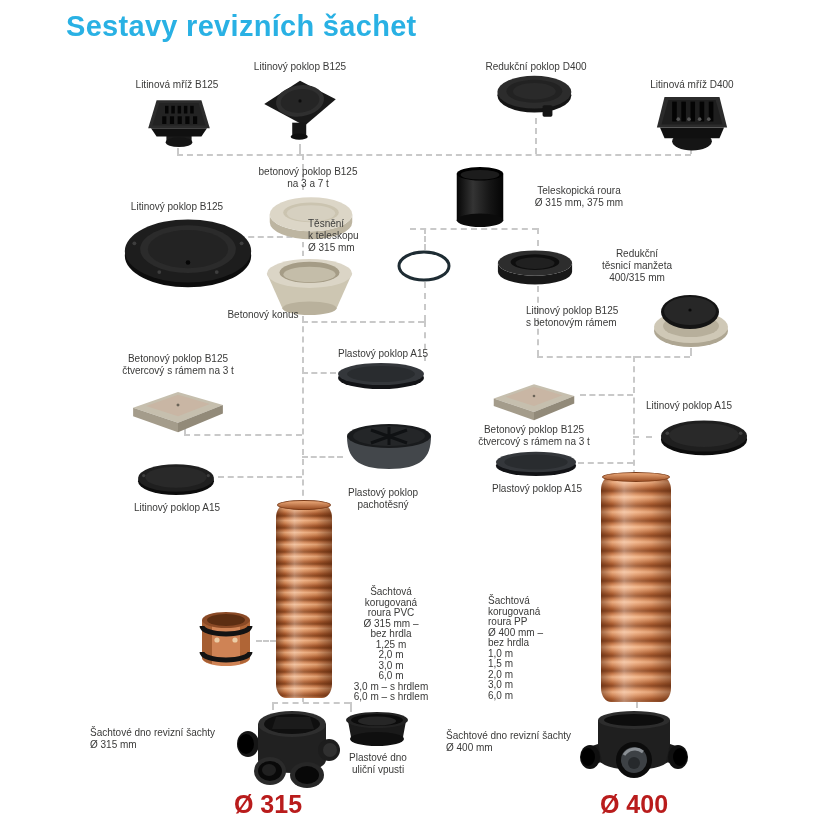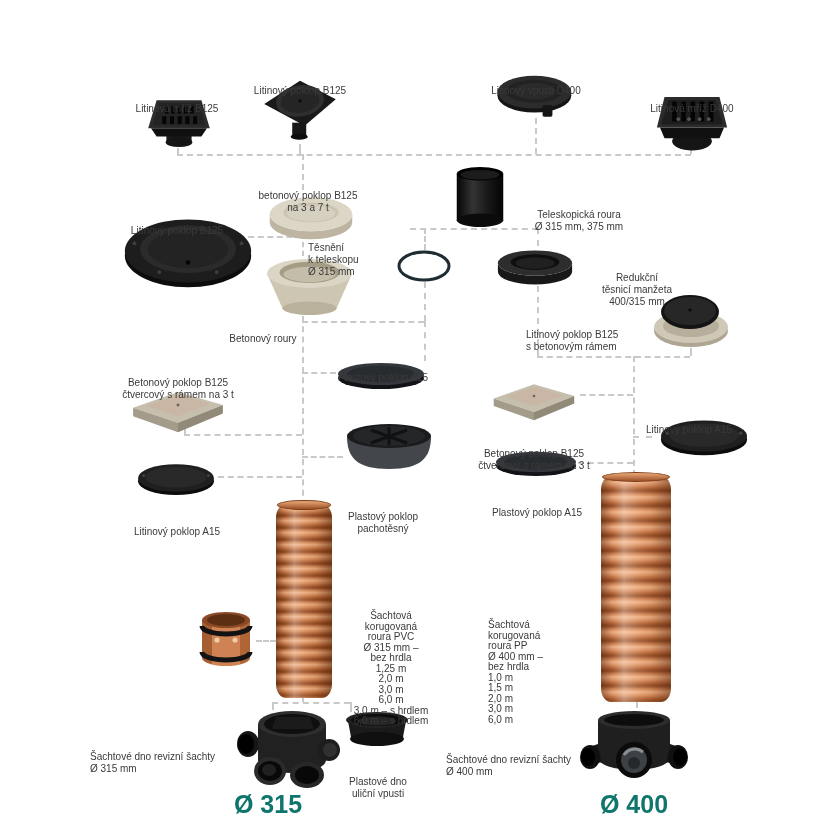--- a/index.html
+++ b/index.html
@@ -1,22 +1,22 @@
 <!DOCTYPE html>
 <html><head>
 <meta charset="utf-8">
 <style>
   html,body { margin:0; padding:0; background:#fff; }
   #canvas { position:relative; width:826px; height:826px; background:#fff;
             font-family:"Liberation Sans", sans-serif; overflow:hidden; }
   .ttl { position:absolute; left:66px; top:10px; font-size:29px; font-weight:bold;
          color:#29b1e4; letter-spacing:.3px; }
-  .lbl { position:absolute; font-size:10px; line-height:1.18; color:#3a3a39; white-space:pre-line;margin-top:24px; }
+  .lbl { position:absolute; font-size:10px; line-height:1.18; color:#3a3a39; white-space:pre-line; }
   .c { text-align:center; } .r { text-align:left; } .l { text-align:center; }
-  .dia { position:absolute; width:124px; font-size:25px; font-weight:bold; color:#0f766e; text-align:center; }
+  .dia { position:absolute; width:124px; font-size:25px; font-weight:bold; color:#b91c1c; text-align:center; }
   .lnh { position:absolute; border-top:2px dashed #c9c9c9; height:0; }
   .lnv { position:absolute; border-left:2px dashed #c9c9c9; width:0; }
   .prod { position:absolute; }
   .prod svg { display:block; width:100%; height:100%; }
   .pipe { position:absolute; border-radius:10px / 14px;
      background:
        linear-gradient(90deg, rgba(61,20,0,.50) 0%, rgba(61,20,0,.06) 16%,
          rgba(255,255,255,.30) 33%, rgba(255,240,220,.12) 50%,
          rgba(61,20,0,.08) 72%, rgba(61,20,0,.50) 100%),
        repeating-linear-gradient(180deg,
@@ -30,20 +30,21 @@
          #96502a 0px, #d28352 3px, #f2b285 6px, #dd9262 9px, #ae5e30 13px, #96502a 15px);
   }
   .pipe .rim { position:absolute; left:1%; right:1%; top:-4px; height:10px; border-radius:50%;
        background:linear-gradient(180deg,#eba97a,#9c5026); border:1px solid #7c3c18; box-sizing:border-box; }
 </style>
 </head>
 <body>
 
 <div id="canvas">
 
+  <div class="ttl">Sestavy revizních šachet</div>
 
   <div class="lnh" style="left:177px;top:154px;width:514px"></div>
   <div class="lnv" style="left:177px;top:148px;height:6px"></div>
   <div class="lnv" style="left:299px;top:144px;height:10px"></div>
   <div class="lnv" style="left:535px;top:118px;height:36px"></div>
   <div class="lnv" style="left:690px;top:150px;height:4px"></div>
   <div class="lnv" style="left:302px;top:154px;height:36px"></div>
   <div class="lnv" style="left:302px;top:242px;height:14px"></div>
   <div class="lnv" style="left:302px;top:316px;height:190px"></div>
   <div class="lnh" style="left:210px;top:236px;width:92px"></div>
@@ -335,34 +336,34 @@
       <ellipse cx="100" cy="49" rx="7" ry="9" fill="#000"></ellipse>
       <circle cx="54" cy="52" r="18" fill="#0b0b0b"></circle>
       <circle cx="54" cy="52" r="13" fill="#3d4145"></circle>
       <path d="M44 47 A13 13 0 0 1 63 44" stroke="#8a8f94" stroke-width="3" fill="none"></path>
       <circle cx="54" cy="55" r="6" fill="#26292c"></circle>
     </svg>
   </div>
 
   <div class="lbl c" style="left:115px;top:79px;width:124px">Litinová mříž B125</div>
   <div class="lbl c" style="left:238px;top:61px;width:124px">Litinový poklop B125</div>
-  <div class="lbl c" style="left:474px;top:61px;width:124px">Litinový vpusti D400</div>
+  <div class="lbl c" style="left:474px;top:61px;width:124px">Redukční poklop D400</div>
   <div class="lbl c" style="left:630px;top:79px;width:124px">Litinová mříž D400</div>
   <div class="lbl c" style="left:246px;top:166px;width:124px">betonový poklop B125
 na 3 a 7 t</div>
   <div class="lbl c" style="left:115px;top:201px;width:124px">Litinový poklop B125</div>
   <div class="lbl l" style="left:514px;top:185px;width:130px">Teleskopická roura
 Ø 315 mm, 375 mm</div>
   <div class="lbl r" style="left:308px;top:218px;width:102px">Těsnění
 k teleskopu
 Ø 315 mm</div>
   <div class="lbl l" style="left:582px;top:248px;width:110px">Redukční
 těsnicí manžeta
 400/315 mm</div>
-  <div class="lbl c" style="left:202px;top:309px;width:122px">Betonový roury</div>
+  <div class="lbl c" style="left:202px;top:309px;width:122px">Betonový konus</div>
   <div class="lbl r" style="left:526px;top:305px;width:124px">Litinový poklop B125
 s betonovým rámem</div>
   <div class="lbl c" style="left:106px;top:353px;width:144px">Betonový poklop B125
 čtvercový s rámem na 3 t</div>
   <div class="lbl c" style="left:321px;top:348px;width:124px">Plastový poklop A15</div>
   <div class="lbl c" style="left:627px;top:400px;width:124px">Litinový poklop A15</div>
   <div class="lbl c" style="left:462px;top:424px;width:144px">Betonový poklop B125
 čtvercový s rámem na 3 t</div>
   <div class="lbl c" style="left:475px;top:483px;width:124px">Plastový poklop A15</div>
   <div class="lbl c" style="left:115px;top:502px;width:124px">Litinový poklop A15</div>

